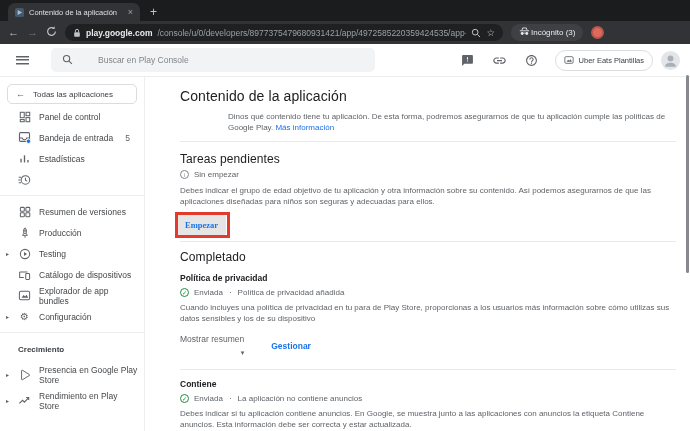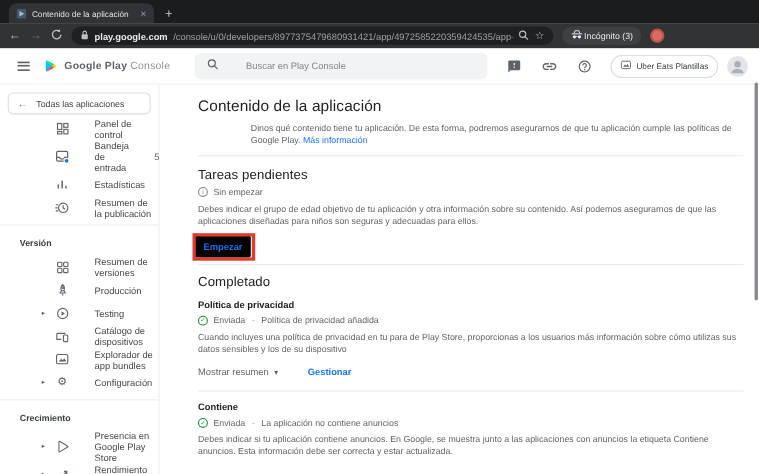--- a/index.html
+++ b/index.html
@@ -41,21 +41,21 @@
   .hicon { display:flex; margin-left:18px; }
   .chip { margin-left:17px; height:21px; border:1px solid #dadce0; border-radius:11px; display:flex; align-items:center; gap:5px; padding:0 8px; }
   .chip-label { font-size:7.5px; color:#3c4043; white-space:nowrap; }
   .avatar { margin-left:8px; display:flex; }
 
   
   .sidebar { position:absolute; top:77px; left:0; width:145px; bottom:0; background:#fff; border-right:1px solid #ededee; }
   .backbox { margin:7px 7px 2px 7px; height:20px; border:1px solid #dadce0; border-radius:5px; display:flex; align-items:center; gap:8px; padding:0 8px; }
   .backbox .arrow { color:#5f6368; font-size:9px; line-height:1; }
   .back-label { font-size:8px; color:#3c4043; }
-  .sitem { position:relative; min-height:21px; display:flex; align-items:center; gap:23px; padding-left:18px; padding-right:4px;margin-left:32px; }
+  .sitem { position:relative; min-height:21px; display:flex; align-items:center; gap:8px; padding-left:18px; padding-right:4px; }
   .sitem .exp { position:absolute; left:6px; top:50%; transform:translateY(-50%); font-size:6px; color:#5f6368; line-height:1; }
   .sic { width:13px; min-width:13px; display:flex; justify-content:center; align-items:center; color:#5f6368; font-size:10px; line-height:1; }
   .slabel { font-size:8.5px; color:#44474a; line-height:10px; }
   .badge { margin-left:auto; margin-right:10px; font-size:8.5px; color:#5f6368; }
   .sdivider { height:1px; background:#ededee; margin:5px 0; }
   .ssection { height:22px; display:flex; align-items:center; padding-left:18px; font-size:8px; font-weight:700; color:#3c4043; }
   .sitem.tall { min-height:30px; }
 
   
   .content { position:absolute; left:146px; top:77px; right:0; bottom:0; padding:11px 14px 0 34px; overflow:hidden; }
@@ -68,24 +68,24 @@
   h2.second { margin-top:8px; }
   h3 { margin-top:10px; font-size:8.5px; font-weight:700; color:#202124; line-height:11px; }
   h3.gap9 { margin-top:9px; }
   .status { margin-top:3px; display:flex; align-items:center; gap:5px; font-size:8px; color:#5f6368; line-height:11px; }
   .icircle { width:9px; height:9px; min-width:9px; border:1px solid #80868b; border-radius:50%; display:flex; align-items:center; justify-content:center; font-size:6px; color:#80868b; line-height:1; font-style:normal; }
   .ccircle { width:9px; height:9px; min-width:9px; border:1px solid #1e8e3e; border-radius:50%; display:flex; align-items:center; justify-content:center; font-size:6px; color:#1e8e3e; line-height:1; }
   .sep { color:#5f6368; margin:0 1px; }
   .desc { margin-top:5px; font-size:8px; line-height:11px; color:#5f6368; max-width:500px; }
   .desc.d4 { margin-top:4px; }
   .action-wrap { position:relative; display:inline-block; margin-top:7px; margin-left:-3px; }
-  .action { display:inline-block; font-size:8.5px; font-weight:700; color:#1a73e8; padding:5px 8px; background:#000000; border-radius:2px; }
+  .action { display:inline-block; font-size:8.5px; font-weight:700; color:#1a73e8; padding:5px 8px; background:#e5e5e5; border-radius:2px;font-family:Liberation Serif, serif; }
   .annotation { position:absolute; left:-2px; top:-2px; right:-4px; bottom:-3px; border:3px solid #e23a2b; pointer-events:none; }
   .row { margin-top:10px; display:flex; align-items:center; gap:27px; font-size:8.5px; }
-  .summary-btn { display:flex; align-items:flex-end; gap:5px; color:#5f6368; }
+  .summary-btn { display:flex; align-items:flex-end; gap:5px; color:#5f6368;flex-direction:column; }
   .summary-chev { font-size:7px; color:#5f6368; }
   .blue-link { font-weight:700; font-size:8.5px; }
   .intro-link { font-size:8px; }
 
   .scrollthumb { position:absolute; right:1px; top:75px; width:3px; height:198px; background:#85888c; border-radius:2px; }
 </style>
 </head>
 <body>
 
 <div class="page">
@@ -140,32 +140,20 @@
             <path d="M6 7.5h2" stroke="#e8eaed" stroke-width="1"></path>
           </svg>
       </span>
       <span>Incógnito (3)</span>
     </div>
     <span class="ext-avatar"></span>
   </div>
 
   <div class="appheader">
     <span class="hamburger"></span>
-    <div class="logo">
-      <svg width="13" height="14" viewBox="0 0 24 24">
-        <path d="M3.6 2.6c-.4.2-.6.6-.6 1.1v16.6c0 .5.2.9.6 1.1L13.3 12 3.6 2.6z" fill="#00c4ff"></path>
-        <path d="M4.6 2.2l12.4 6.9-3.7 3 -9.7-9.6c.3-.3.6-.4 1-.3z" fill="#00e36b"></path>
-        <path d="M17 9.1l-3.7 2.9 3.7 3 3.2-1.8c.9-.5.9-1.7 0-2.2L17 9.1z" fill="#ffce00"></path>
-        <path d="M3.6 21.4c.3.2.7.2 1 0l12.4-6.4-3.7-3-9.7 9.4z" fill="#ff3a44"></path>
-      </svg>
-      <span class="logo-text">
-        <span class="logo-primary">Google Play</span>
-        <span class="logo-secondary">Console</span>
-      </span>
-    </div>
     <div class="search">
       <span>
         <svg width="11" height="11" viewBox="0 0 12 12">
             <circle cx="5" cy="5" r="3.4" fill="none" stroke="#5f6368" stroke-width="1.2"></circle>
             <path d="M7.7 7.7L10.8 10.8" stroke="#5f6368" stroke-width="1.2"></path>
           </svg>
       </span>
       <span class="search-ph">Buscar en Play Console</span>
     </div>
     <span class="hspacer"></span>
@@ -244,25 +232,23 @@
     </div>
 
     <div class="sitem">
       <span class="sic">
         <svg width="13" height="13" viewBox="0 0 14 14" fill="none" stroke="#5f6368" stroke-width="1.1">
             <circle cx="8" cy="7.5" r="4.6"></circle>
             <path d="M8 5v2.7l1.9 1"></path>
             <path d="M0.8 4.5h2.4M0.3 7.5h2.2M0.8 10.5h2.4"></path>
           </svg>
       </span>
-      <span class="slabel">Resumen de la publicación</span>
     </div>
 
     <div class="sdivider"></div>
-    <div class="ssection">Versión</div>
 
     <div class="sitem">
       <span class="sic">
         <svg width="12" height="12" viewBox="0 0 14 14" fill="none" stroke="#5f6368" stroke-width="1.2">
             <rect x="1.6" y="1.6" width="4.6" height="4.6" rx="1"></rect>
             <rect x="8" y="1.6" width="4.6" height="4.6" rx="1"></rect>
             <rect x="1.6" y="8" width="4.6" height="4.6" rx="1"></rect>
             <rect x="8" y="8" width="4.6" height="4.6" rx="1"></rect>
           </svg>
       </span>

